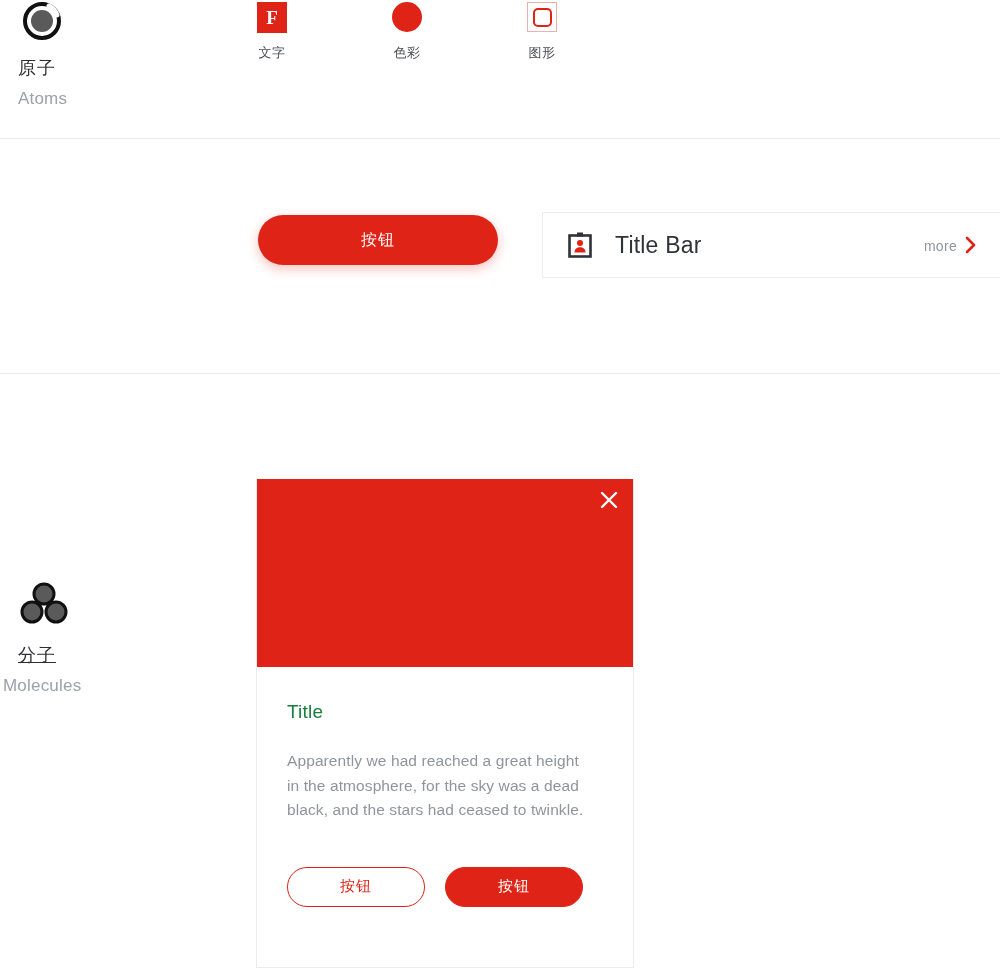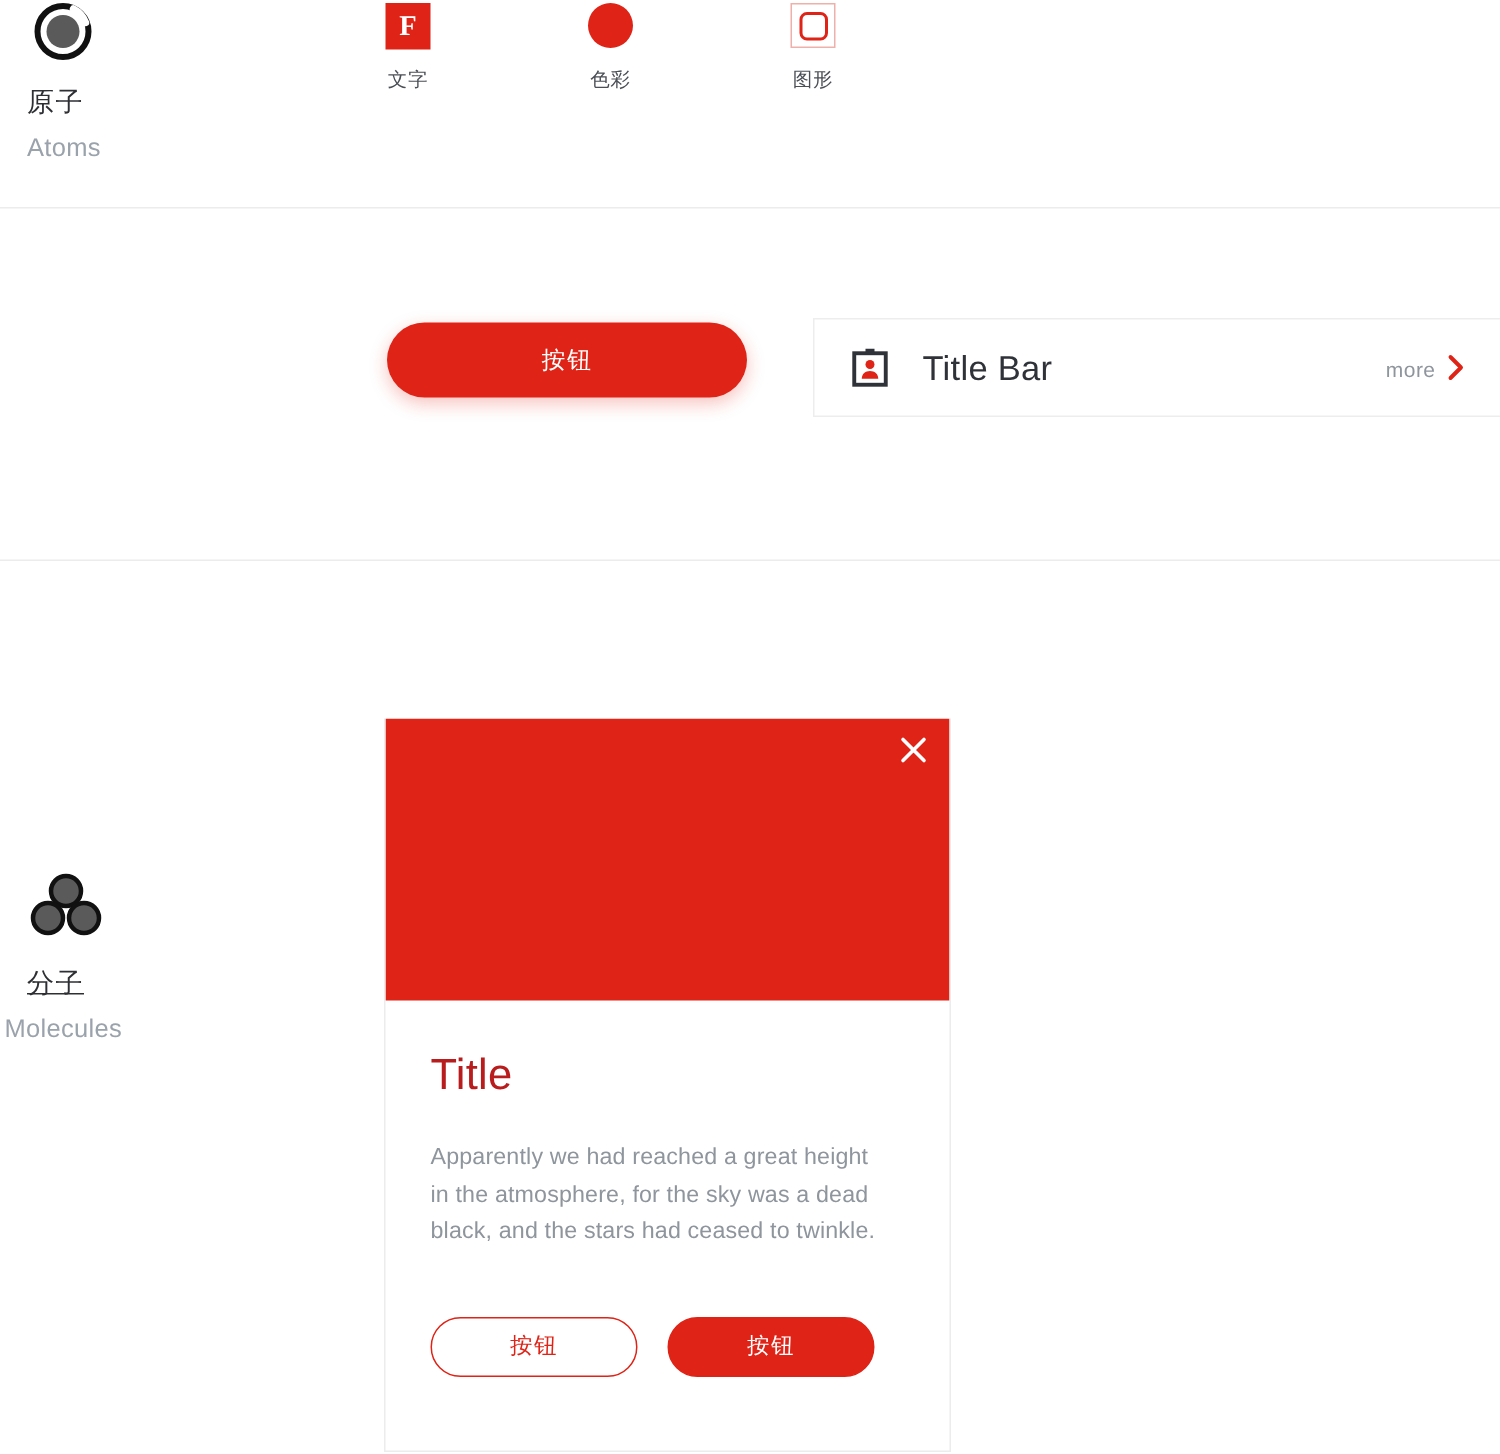--- a/index.html
+++ b/index.html
@@ -237,22 +237,22 @@
     height: 28px;
     display: flex;
     align-items: center;
     justify-content: center;
     cursor: pointer;
   }
   .card-body {
     padding: 34px 30px 0 30px;
   }
   .card-title {
-    font-size: 29px;
-    color: #b91c1c;
+    font-size: 19px;
+    color: #15803d;
     font-weight: 400;
     margin: 0;
     letter-spacing: 0.2px;
   }
   .card-text {
     margin: 26px 0 0 0;
     font-size: 15.5px;
     line-height: 24.5px;
     color: #8e959d;
     letter-spacing: 0.1px;

